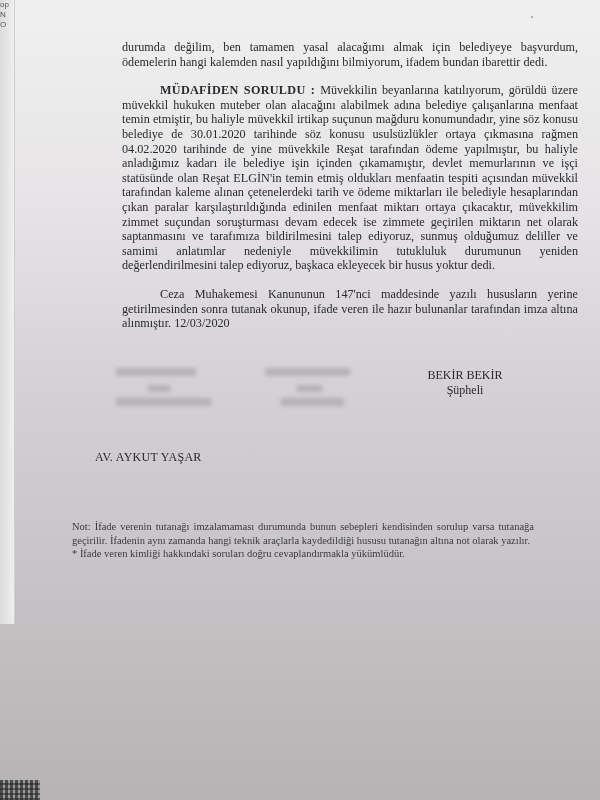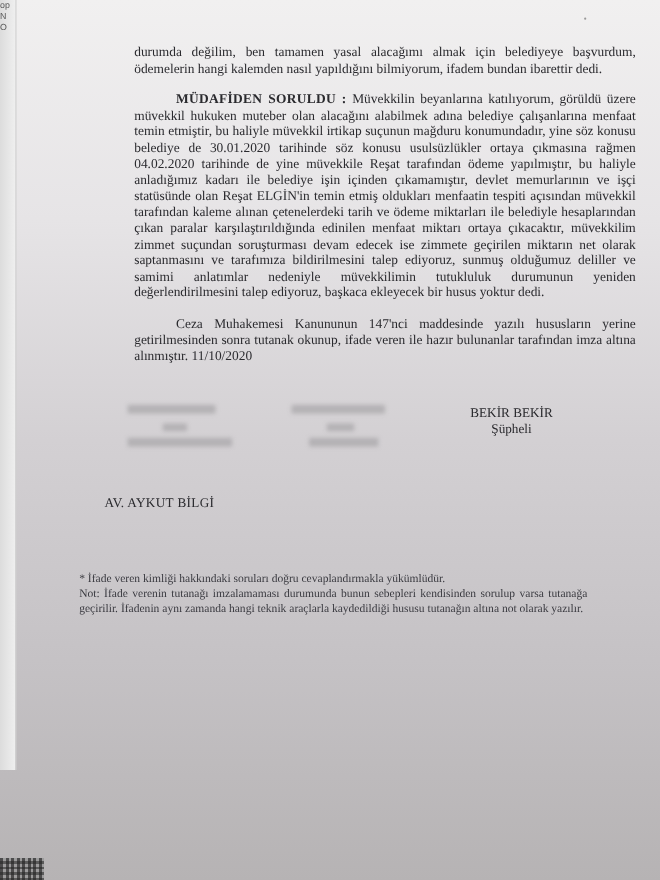--- a/index.html
+++ b/index.html
@@ -3,21 +3,21 @@
   <meta charset="utf-8">
   <style>
     html, body { margin: 0; padding: 0; }
     body {
       width: 600px; height: 800px; overflow: hidden; position: relative;
       background: linear-gradient(180deg, #f1f0f0 0%, #e6e4e6 25%, #d3d0d3 50%, #c5c2c5 75%, #b6b3b4 100%);
       font-family: "Liberation Serif", "DejaVu Serif", serif;
       color: #2a2a2e;
     }
     .left-edge {
-      position: absolute; left: 0; top: 0; width: 14px; height: 700px;
+      position: absolute; left: 0; top: 0; width: 14px; height: 624px;
       background: linear-gradient(90deg, #dcdcdc, #efefef);
       border-right: 1px solid #cfcfcf;
     }
     .left-edge .edge-text {
       position: absolute; left: 0; top: 0; font-family: "Liberation Sans", sans-serif;
       font-size: 8px; color: #555; line-height: 10px; width: 12px; overflow: hidden;
     }
     .page {
       position: absolute; left: 78px; top: 40px; width: 456px;
       font-size: 12.2px; line-height: 14.6px; margin-left: 44px;
@@ -57,40 +57,40 @@
   <div class="edge-text" style="white-space:pre;">op
 N
 O</div>
 </div>
 
 <div class="page">
   <p class="para">durumda değilim, ben tamamen yasal alacağımı almak için belediyeye başvurdum, ödemelerin hangi kalemden nasıl yapıldığını bilmiyorum, ifadem bundan ibarettir dedi.</p>
   <div class="gap"></div>
   <p class="para indent"><span class="bold">MÜDAFİDEN SORULDU :</span><span> Müvekkilin beyanlarına katılıyorum, görüldü üzere müvekkil hukuken muteber olan alacağını alabilmek adına belediye çalışanlarına menfaat temin etmiştir, bu haliyle müvekkil irtikap suçunun mağduru konumundadır, yine söz konusu belediye de 30.01.2020 tarihinde söz konusu usulsüzlükler ortaya çıkmasına rağmen 04.02.2020 tarihinde de yine müvekkile Reşat tarafından ödeme yapılmıştır, bu haliyle anladığımız kadarı ile belediye işin içinden çıkamamıştır, devlet memurlarının ve işçi statüsünde olan Reşat ELGİN'in temin etmiş oldukları menfaatin tespiti açısından müvekkil tarafından kaleme alınan çetenelerdeki tarih ve ödeme miktarları ile belediyle hesaplarından çıkan paralar karşılaştırıldığında edinilen menfaat miktarı ortaya çıkacaktır, müvekkilim zimmet suçundan soruşturması devam edecek ise zimmete geçirilen miktarın net olarak saptanmasını ve tarafımıza bildirilmesini talep ediyoruz, sunmuş olduğumuz deliller ve samimi anlatımlar nedeniyle müvekkilimin tutukluluk durumunun yeniden değerlendirilmesini talep ediyoruz, başkaca ekleyecek bir husus yoktur dedi.</span></p>
   <div class="gap"></div>
-  <p class="para indent">Ceza Muhakemesi Kanununun 147'nci maddesinde yazılı hususların yerine getirilmesinden sonra tutanak okunup, ifade veren ile hazır bulunanlar tarafından imza altına alınmıştır. 11/10/2020</p>
+  <p class="para indent">Ceza Muhakemesi Kanununun 147'nci maddesinde yazılı hususların yerine getirilmesinden sonra tutanak okunup, ifade veren ile hazır bulunanlar tarafından imza altına alınmıştır. 12/03/2020</p>
 </div>
 
 <div>
   <div class="blur" style="left:116px; top:368px; width:80px; height:8px;"></div>
   <div class="blur" style="left:148px; top:385px; width:22px; height:7px;"></div>
   <div class="blur" style="left:116px; top:398px; width:95px; height:8px;"></div>
 </div>
 <div>
   <div class="blur" style="left:265px; top:368px; width:85px; height:8px;"></div>
   <div class="blur" style="left:297px; top:385px; width:25px; height:7px;"></div>
   <div class="blur" style="left:281px; top:398px; width:63px; height:8px;"></div>
 </div>
 
 <div class="sig-name">
   <div>BEKİR BEKİR</div>
   <div>Şüpheli</div>
 </div>
 
-<div class="lawyer">AV. AYKUT BİLGİ</div>
+<div class="lawyer">AV. AYKUT YAŞAR</div>
 
 <div class="notes">
+  <p>Not: İfade verenin tutanağı imzalamaması durumunda bunun sebepleri kendisinden sorulup varsa tutanağa geçirilir. İfadenin aynı zamanda hangi teknik araçlarla kaydedildiği hususu tutanağın altına not olarak yazılır.</p>
   <p>* İfade veren kimliği hakkındaki soruları doğru cevaplandırmakla yükümlüdür.</p>
-  <p>Not: İfade verenin tutanağı imzalamaması durumunda bunun sebepleri kendisinden sorulup varsa tutanağa geçirilir. İfadenin aynı zamanda hangi teknik araçlarla kaydedildiği hususu tutanağın altına not olarak yazılır.</p>
 </div>
 
 <div class="qr"></div>
 <div class="speck" style="left:531px; top:16px;"></div>
 
 </body></html>

